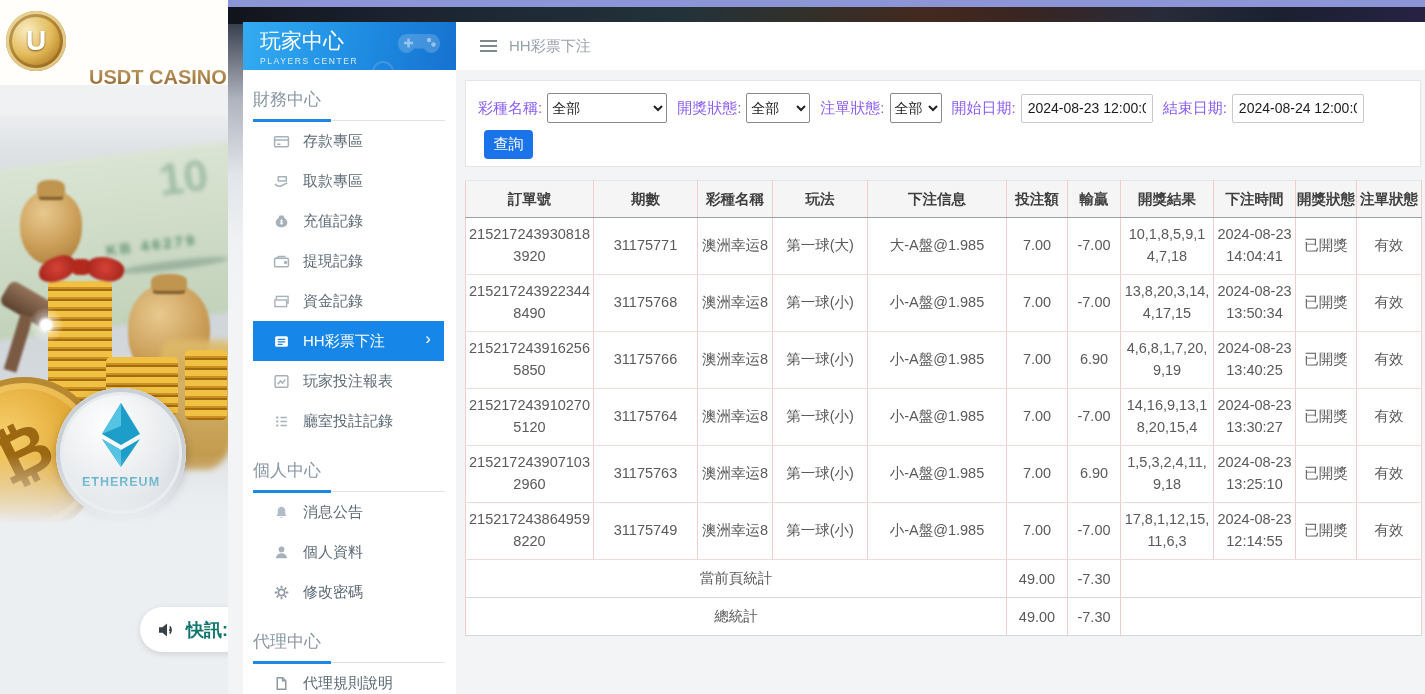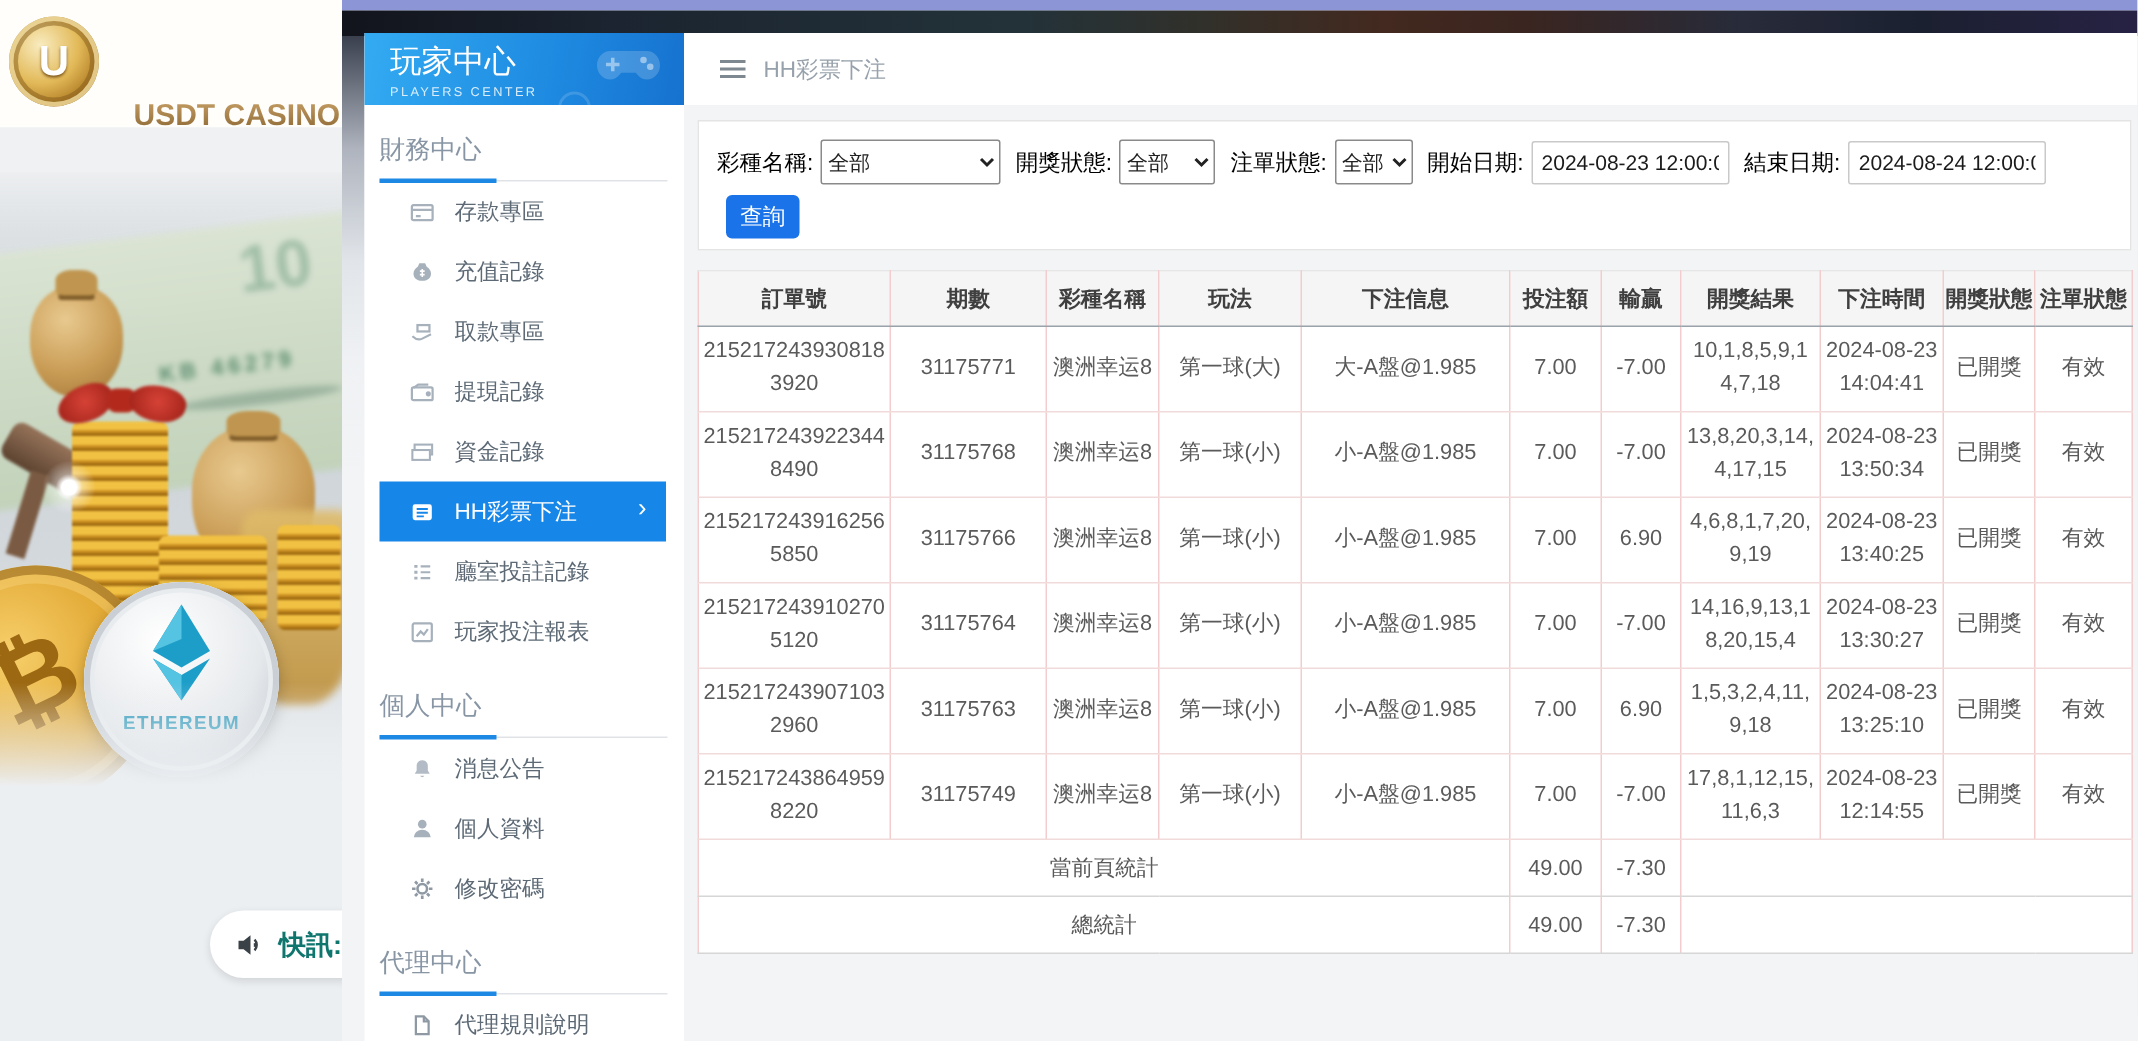--- a/index.html
+++ b/index.html
@@ -88,21 +88,21 @@
   .sb-item.active .chev { position:absolute; right:13px; font-size:17px; color:#fff; top:8px; }
 
   
   .topbar { position:absolute; left:456px; top:22px; right:0; height:48px; background:#fff; display:flex; align-items:center; padding-left:24px; }
   .hamb { width:17px; height:13px; display:flex; flex-direction:column; justify-content:space-between; cursor:pointer; }
   .hamb i { display:block; height:2.4px; background:#7e8890; }
   .topbar-title { margin-left:12px; font-size:15px; color:#97a1ab; }
 
   .filter-panel { position:absolute; left:465px; top:80px; width:956px; height:87px; background:#fff; border:1px solid #e4e4e4; padding:12px 12px 0 12px; }
   .filter-row { display:flex; align-items:center; }
-  .flabel { font-size:15px; color:#000000; margin-right:5px;text-align:right; }
+  .flabel { font-size:15px; color:#8b5cf6; margin-right:5px;text-align:right; }
   .fsel { height:30px; border:1px solid #8a8a8a; border-radius:2px; background:#fff; font-size:14px; color:#222; font-family:"Liberation Sans",sans-serif; margin-right:10px; }
   .sel-lottery { width:120px; }
   .sel-draw { width:64px; }
   .sel-bet { width:52px; }
   .fdate { height:29px; border:1px solid #c9c9c9; border-radius:2px; font-size:14px; color:#1b1b1b; padding:0 6px; width:132px; margin-right:10px; font-family:"Liberation Sans",sans-serif; }
   .query-btn { margin:7px 0 0 6px; width:49px; height:29px; background:#1a73e8; color:#fff; border:none; border-radius:4px; font-size:15px; cursor:pointer; font-family:inherit; }
 
   .table-panel { position:absolute; left:465px; top:180px; width:956px; background:#fff; }
   table { width:956px; border-collapse:collapse; table-layout:fixed; font-size:14.5px; color:#5a5a5a; }
   th, td { border-left:1px solid #f3cdcd; border-right:1px solid #f3cdcd; text-align:center; vertical-align:middle; padding:2px 2px; }
@@ -189,35 +189,35 @@
         <span class="ic">
           <svg width="17" height="17" viewBox="0 0 16 16" fill="none" stroke="#a7b1bc" stroke-width="1.4">
             <rect x="1.5" y="3.5" width="13" height="9.5" rx="1"></rect>
             <path d="M1.5 6.5h13M4 10.5h3"></path>
           </svg>
         </span>
         <span>存款專區</span>
       </div>
       <div class="sb-item">
         <span class="ic">
+          <svg width="17" height="17" viewBox="0 0 16 16" fill="none" stroke="#a7b1bc" stroke-width="1.4">
+            <rect x="5" y="3.5" width="7.5" height="4"></rect>
+            <path d="M1.8 10.5q3.2 3 6.2 1.5l5.5-2.7"></path>
+          </svg>
+        </span>
+        <span>取款專區</span>
+      </div>
+      <div class="sb-item">
+        <span class="ic">
           <svg width="17" height="17" viewBox="0 0 16 16">
             <path d="M6.2 2.3h3.6l1 2.3c1.6 1 2.7 2.5 2.7 4.3 0 2.7-2.4 4.5-5.5 4.5S2.5 11.6 2.5 8.9c0-1.8 1.1-3.3 2.7-4.3z" fill="#a7b1bc"></path>
             <path d="M8 6v5M6.5 7.3h3M6.5 9.5h3" stroke="#fff" stroke-width="1"></path>
           </svg>
         </span>
         <span>充值記錄</span>
-      </div>
-      <div class="sb-item">
-        <span class="ic">
-          <svg width="17" height="17" viewBox="0 0 16 16" fill="none" stroke="#a7b1bc" stroke-width="1.4">
-            <rect x="5" y="3.5" width="7.5" height="4"></rect>
-            <path d="M1.8 10.5q3.2 3 6.2 1.5l5.5-2.7"></path>
-          </svg>
-        </span>
-        <span>取款專區</span>
       </div>
       <div class="sb-item">
         <span class="ic">
           <svg width="17" height="17" viewBox="0 0 16 16" fill="none" stroke="#a7b1bc" stroke-width="1.4">
             <path d="M2.5 5.3l3-2.1h6.3"></path>
             <rect x="1.5" y="5" width="13" height="8" rx="1"></rect>
             <circle cx="11.8" cy="9" r=".9" fill="#a7b1bc"></circle>
           </svg>
         </span>
         <span>提現記錄</span>
@@ -236,35 +236,35 @@
           <svg width="17" height="17" viewBox="0 0 16 16">
             <rect x="2" y="3" width="12" height="10" rx="1.5" fill="#fff"></rect>
             <path d="M4.5 6h7M4.5 8.3h7M4.5 10.6h4.5" stroke="#1687e8" stroke-width="1.2"></path>
           </svg>
         </span>
         <span>HH彩票下注</span>
         <span class="chev">›</span>
       </div>
       <div class="sb-item">
         <span class="ic">
+          <svg width="17" height="17" viewBox="0 0 16 16" fill="none" stroke="#a7b1bc" stroke-width="1.4">
+            <rect x="2" y="2.5" width="12" height="11" rx="1"></rect>
+            <path d="M4.5 10.5l2.5-3 2 2 2.5-3.5"></path>
+          </svg>
+        </span>
+        <span>玩家投注報表</span>
+      </div>
+      <div class="sb-item">
+        <span class="ic">
           <svg width="17" height="17" viewBox="0 0 16 16" fill="none" stroke="#a7b1bc">
             <path d="M3 4.3h2M3 8h2M3 11.7h2" stroke-width="1.8"></path>
             <path d="M7 4.3h6M7 8h6M7 11.7h6" stroke-width="1.4"></path>
           </svg>
         </span>
         <span>廳室投註記錄</span>
-      </div>
-      <div class="sb-item">
-        <span class="ic">
-          <svg width="17" height="17" viewBox="0 0 16 16" fill="none" stroke="#a7b1bc" stroke-width="1.4">
-            <rect x="2" y="2.5" width="12" height="11" rx="1"></rect>
-            <path d="M4.5 10.5l2.5-3 2 2 2.5-3.5"></path>
-          </svg>
-        </span>
-        <span>玩家投注報表</span>
       </div>
       <div class="sb-section-title">個人中心</div>
       <div class="sb-rule"></div>
       <div class="sb-item">
         <span class="ic">
           <svg width="17" height="17" viewBox="0 0 16 16">
             <path d="M8 2.6c2 0 3.5 1.5 3.5 3.5v3l1.2 2.1H3.3l1.2-2.1v-3C4.5 4.1 6 2.6 8 2.6z" fill="#b3bcc6"></path>
             <path d="M6.7 12.4a1.4 1.4 0 0 0 2.6 0z" fill="#b3bcc6"></path>
           </svg>
         </span>

